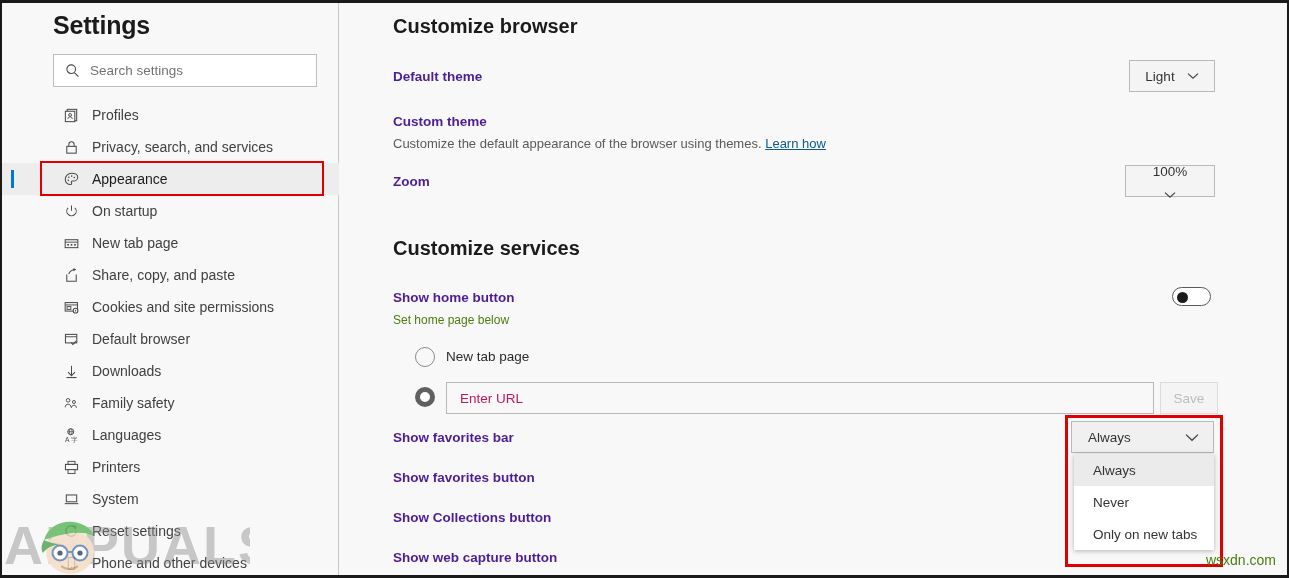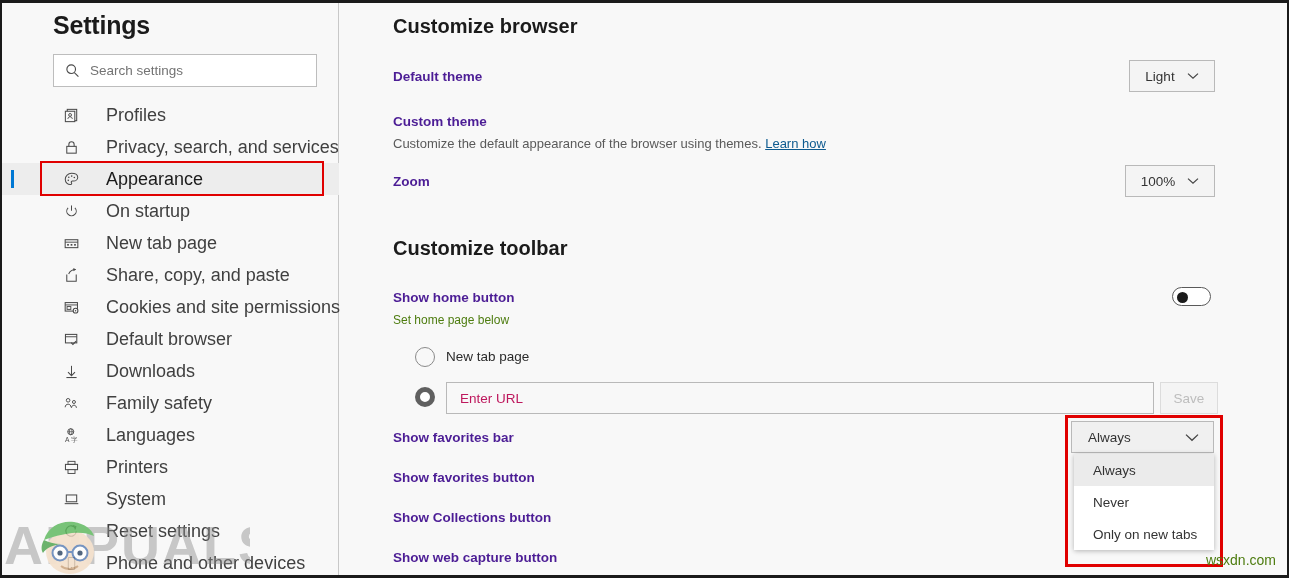--- a/index.html
+++ b/index.html
@@ -50,22 +50,22 @@
     height: 32px; margin-bottom: 0;
     padding-left: 58px;
   }
   .nav-item .nav-ico {
     position: absolute; left: 60px; top: 50%;
     transform: translateY(-50%);
     width: 18px; height: 18px;
     display: flex; align-items: center; justify-content: center;
   }
   .nav-item .nav-label {
-    margin-left: 46px;
-    font-size: 18px; color: #404040; white-space: nowrap;
+    margin-left: 32px;
+    font-size: 14px; color: #404040; white-space: nowrap;
   }
   .nav-item.selected {
     background: #ededed;
   }
   .nav-item.selected .nav-accent {
     position: absolute; left: 9px; top: 7px;
     width: 3px; height: 18px; background: #0078d4;
   }
   .nav-item.selected .nav-label { color: #1b1b1b; }
 
@@ -423,30 +423,30 @@
 
     <div class="row-label" style="left:53px; top:111px;">Custom theme</div>
 
     <div class="row-desc" style="left:53px; top:133px;">
       <span>Customize the default appearance of the browser using themes.</span>
       <a class="learn-link" href="#">Learn how</a>
     </div>
 
     <div class="row-label" style="left:53px; top:171px;">Zoom</div>
 
-    <div class="dd-btn" style="left:785px; top:162px; width:90px;">
+    <div class="dd-btn" style="left:785px; top:162px; width:90px;flex-direction:column;">
       <span>100%</span>
       <span class="chev">
         <svg width="12" height="8" viewBox="0 0 12 8">
             <path d="M1 1.6L6 6.3l5-4.7" fill="none" stroke="#444" stroke-width="1.2"></path>
           </svg>
       </span>
     </div>
 
-    <div class="sec-title" style="left:53px; top:234px;">Customize toolbar</div>
+    <div class="sec-title" style="left:53px; top:234px;">Customize services</div>
 
     <div class="row-label" style="left:53px; top:287px;">Show home button</div>
 
     <div class="row-sub" style="left:53px; top:310px;">Set home page below</div>
 
     <div class="toggle" style="left:832px; top:284px;">
       <span class="knob"></span>
     </div>
 
     <div class="radio" style="left:75px; top:344px;"></div>

